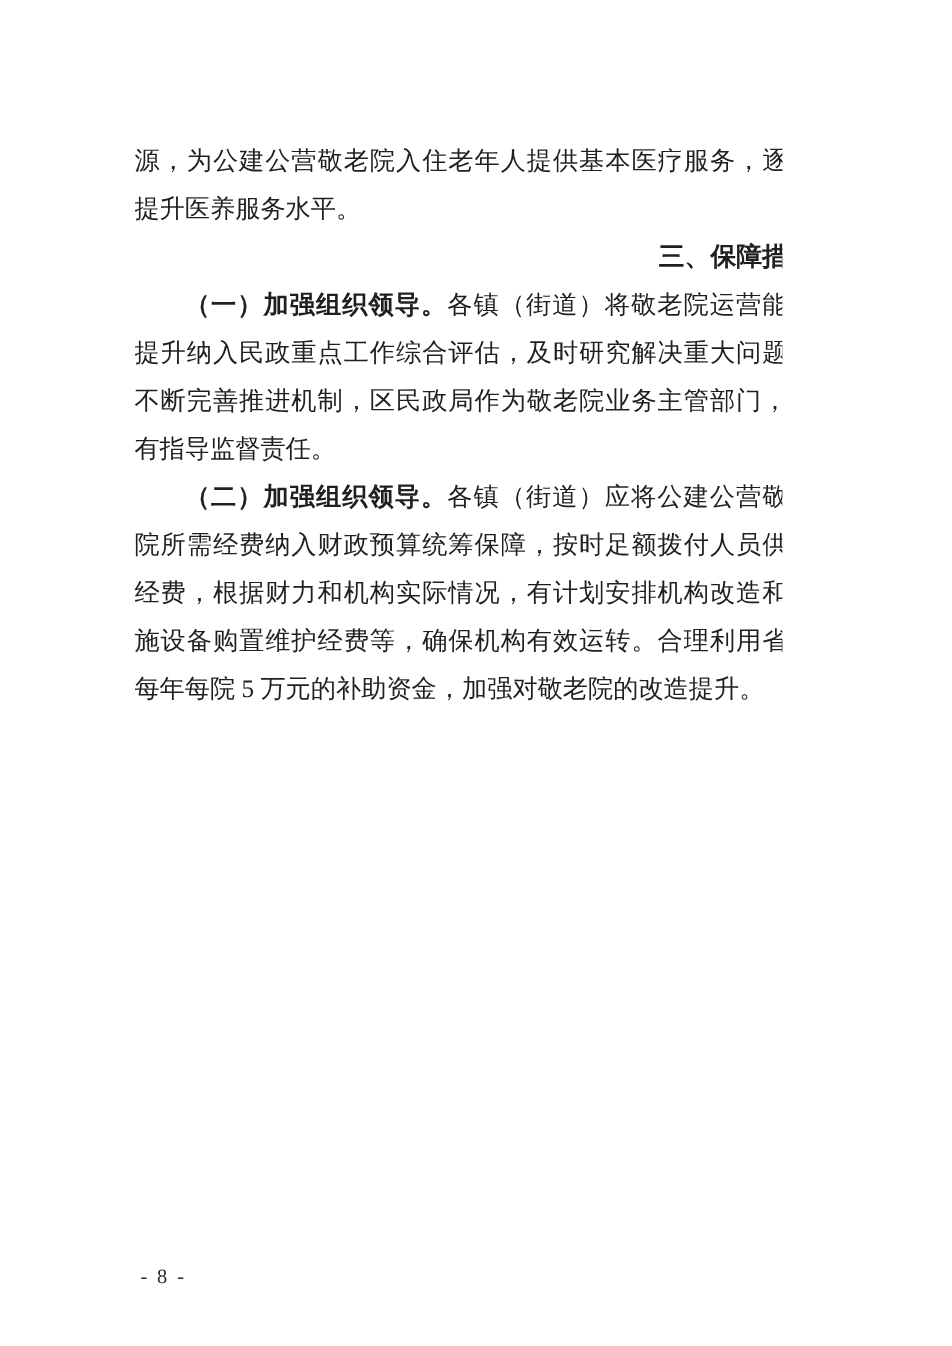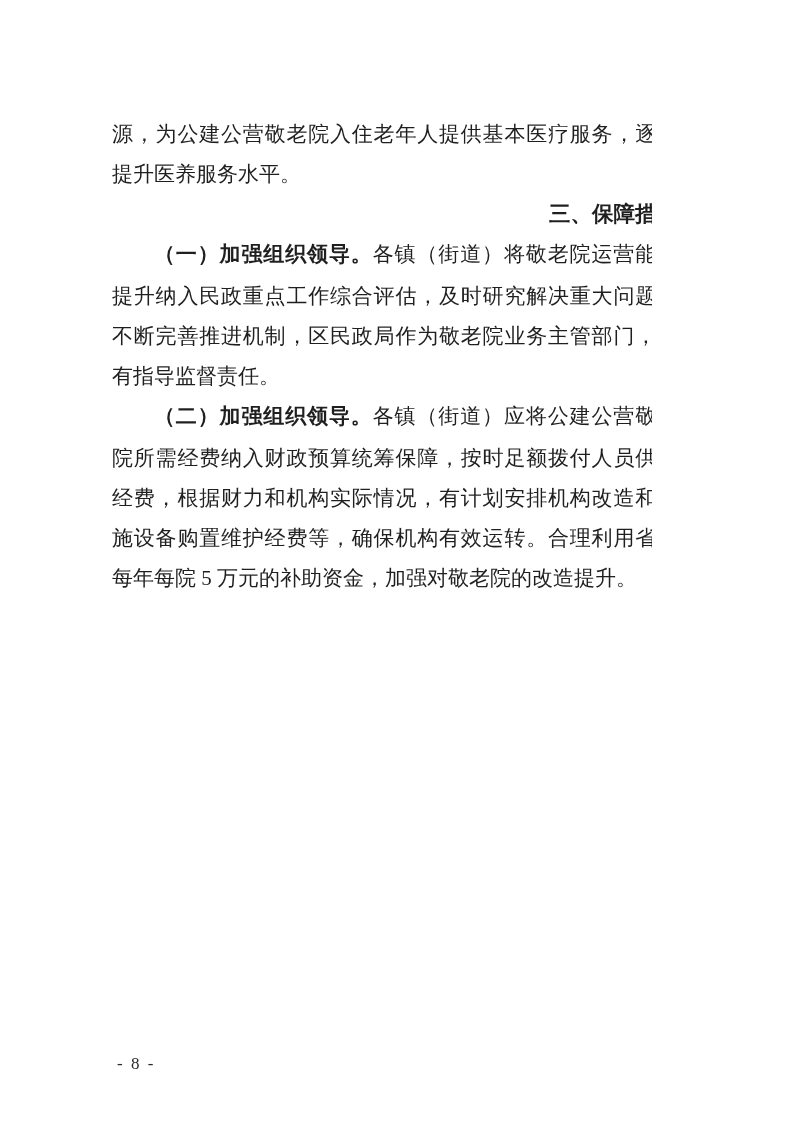--- a/index.html
+++ b/index.html
@@ -43,21 +43,20 @@
     line-height: 40px;
     text-indent: 2em;
     text-align: right;
   }
   
   .para-item {
     text-indent: 2em;
   }
   .para-lead {
     font-weight: bold;
-    font-family: Liberation Mono, monospace;
   }
   .page-number {
     position: absolute;
     left: 117px;
     top: 1036px;
     font-size: 17px;
     line-height: 24px;
     letter-spacing: 2px;
     color: #2a2a2a;
     text-align: left;

